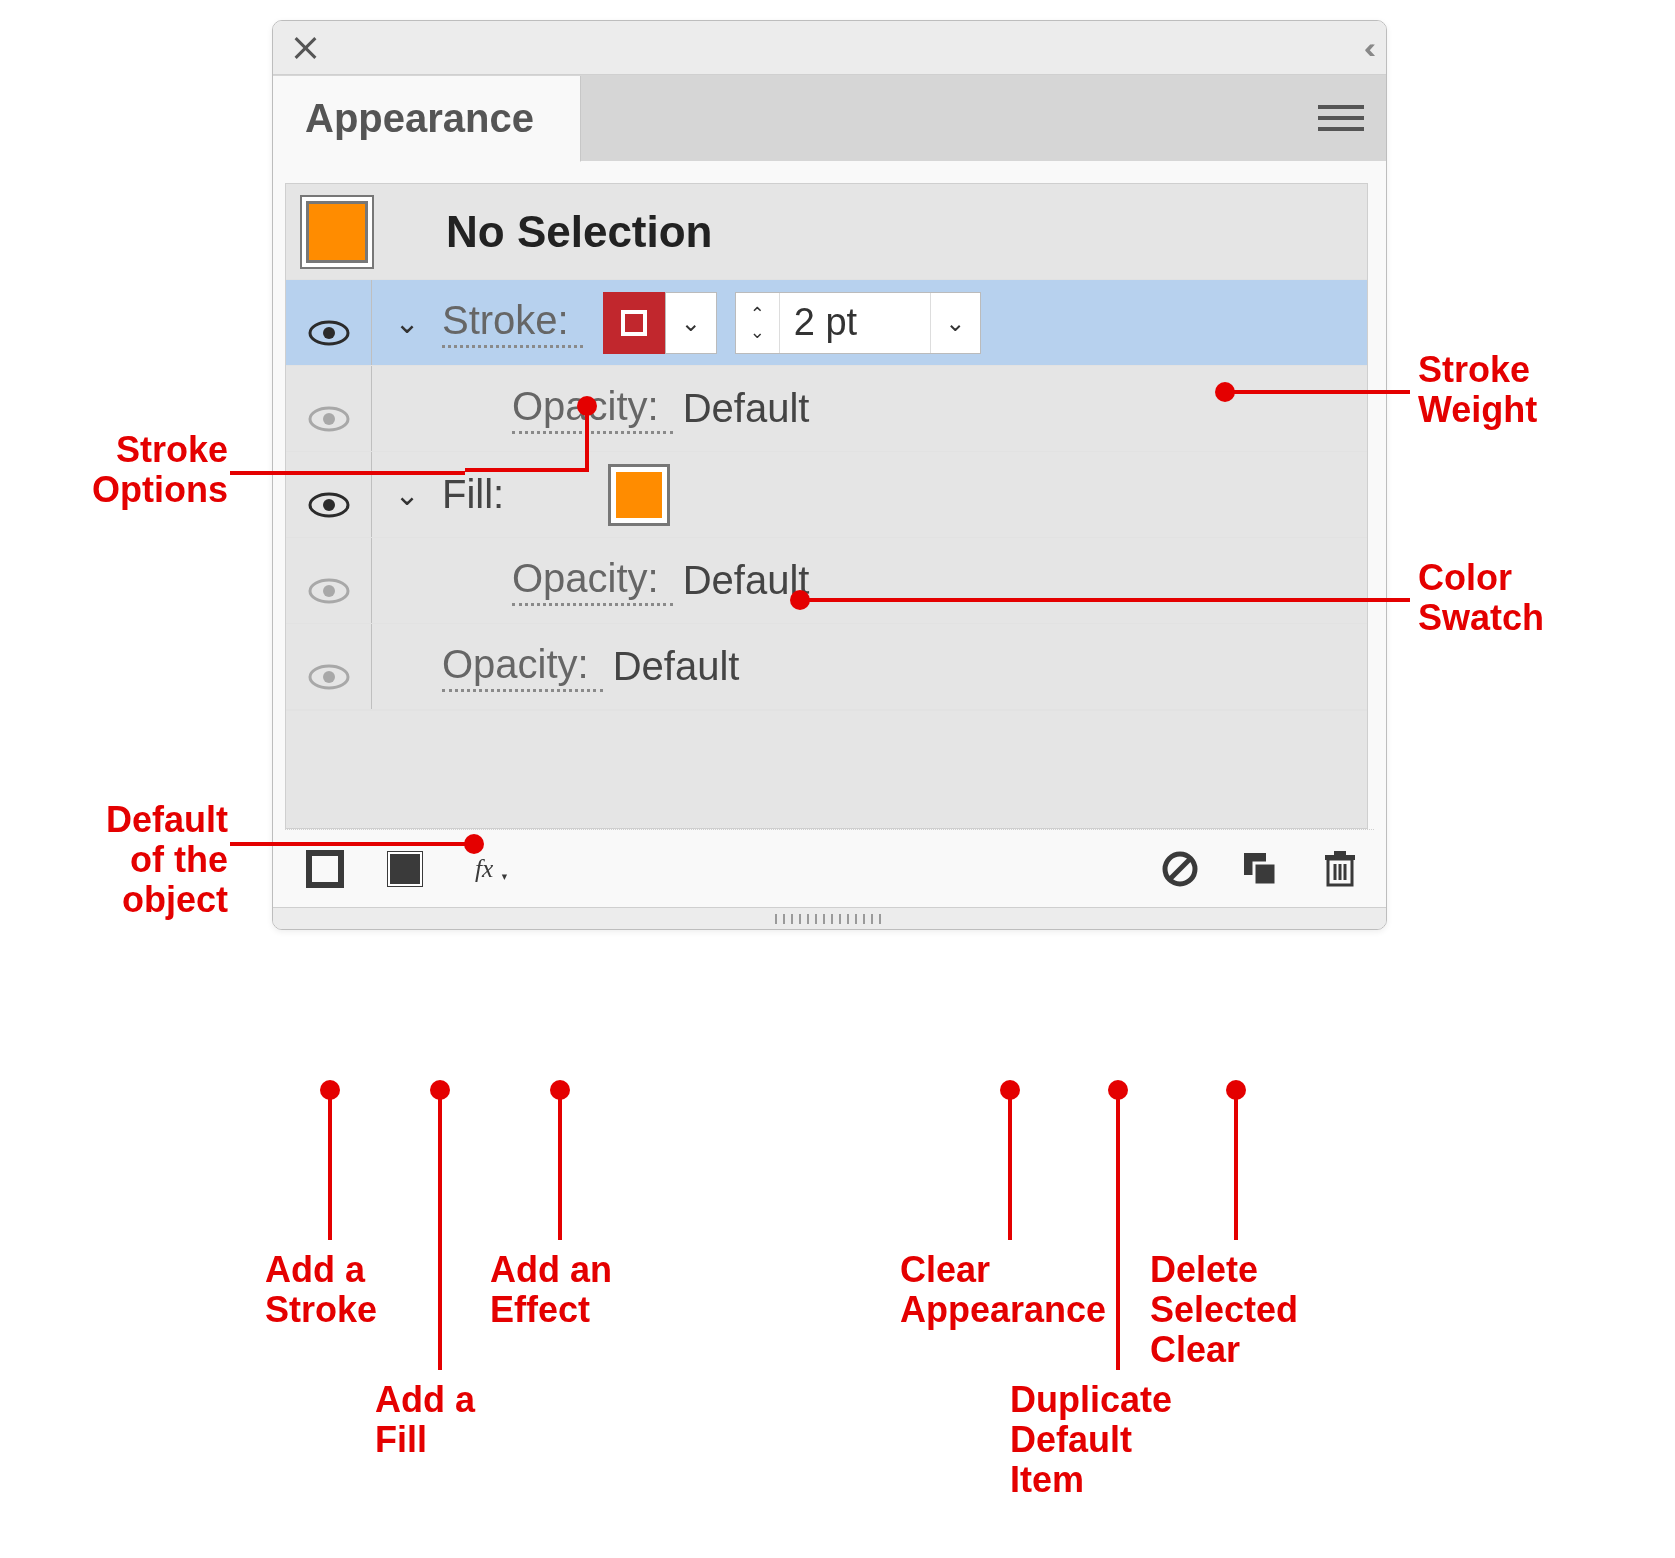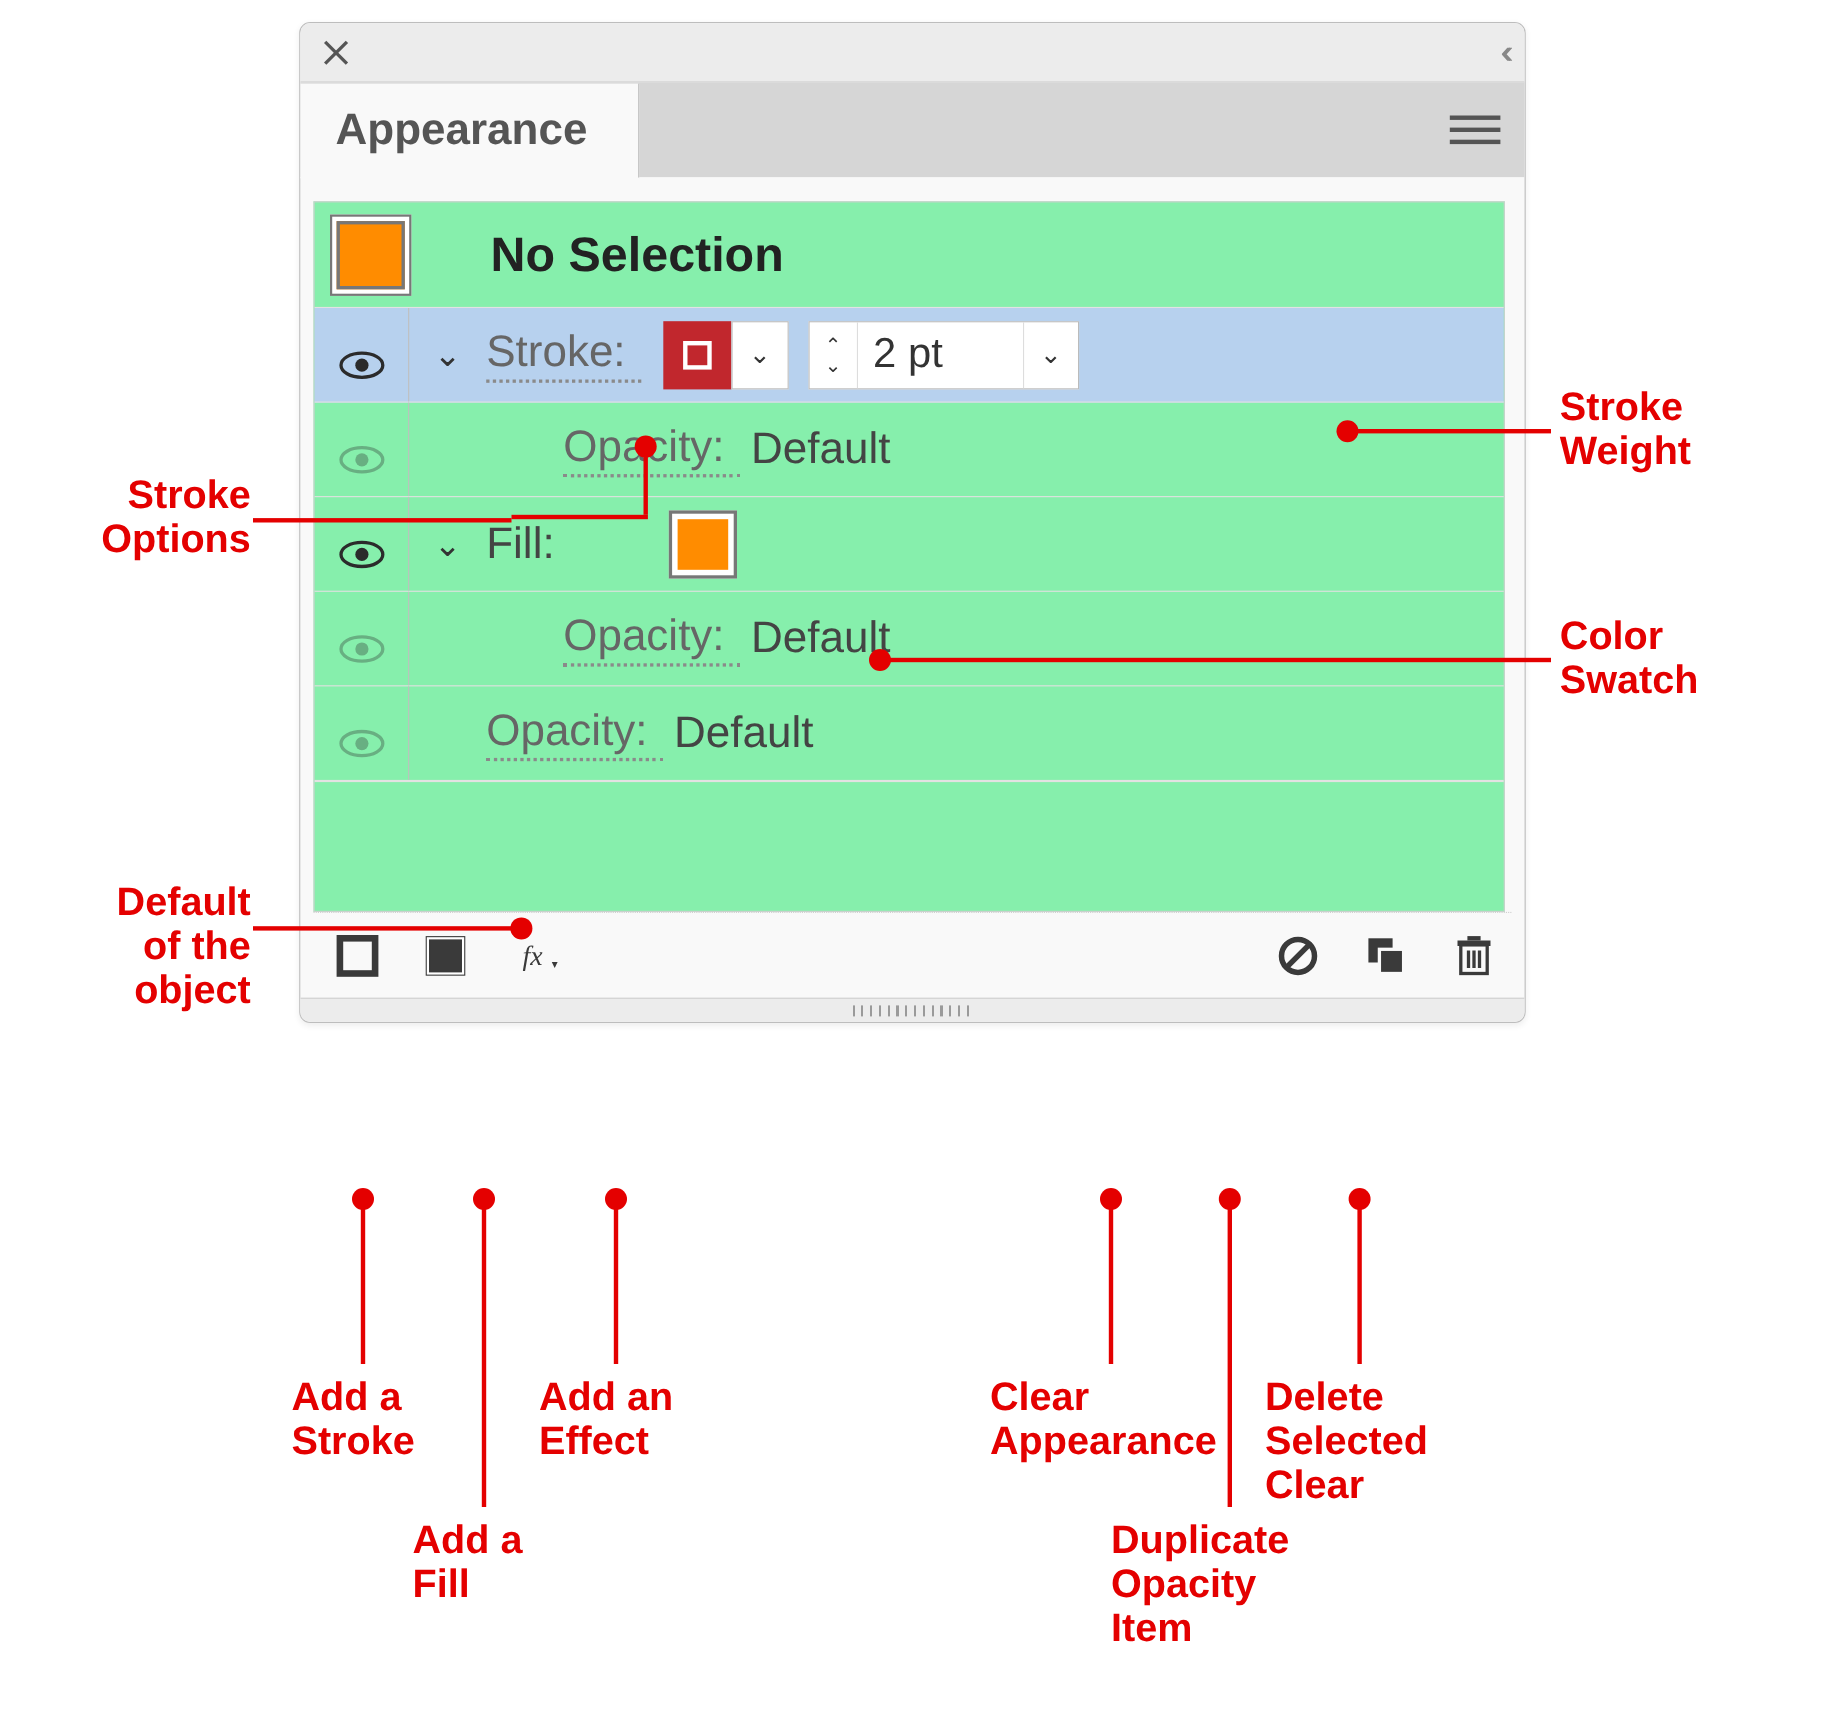--- a/index.html
+++ b/index.html
@@ -52,21 +52,21 @@
   .tabbar .spacer { flex: 1; }
   .flyout-menu {
     width: 46px; align-self: center; margin-right: 22px;
     display: flex; flex-direction: column; gap: 7px; cursor: pointer;
   }
   .flyout-menu span { height: 4px; background: #555; width: 100%; }
 
   .panel-inner {
     margin: 22px 18px 0 12px;
     border: 1px solid #cfcfcf;
-    background: #86efac;
+    background: #e5e5e5;
   }
 
   .hdr-row {
     display: flex; align-items: center;
     height: 96px; padding: 0 14px;
     border-bottom: 1px solid #e2e2e2;
   }
   .thumb-box {
     width: 74px; height: 74px; border: 2px solid #777; padding: 4px; background: #fff;
   }
@@ -372,21 +372,21 @@
 Effect</div>
 
   <div class="dot" style="left:1010px; top:1090px;"></div>
   <div class="line" style="left:1008px; top:1090px; width:4px; height:150px;"></div>
   <div class="anno center" style="left:900px; top:1250px; width:230px; white-space:pre-line;">Clear
 Appearance</div>
 
   <div class="dot" style="left:1118px; top:1090px;"></div>
   <div class="line" style="left:1116px; top:1090px; width:4px; height:280px;"></div>
   <div class="anno center" style="left:1010px; top:1380px; width:220px; white-space:pre-line;">Duplicate
-Opacity
+Default
 Item</div>
 
   <div class="dot" style="left:1236px; top:1090px;"></div>
   <div class="line" style="left:1234px; top:1090px; width:4px; height:150px;"></div>
   <div class="anno center" style="left:1150px; top:1250px; width:180px; white-space:pre-line;">Delete
 Selected
 Clear</div>
 
 </div>
 

